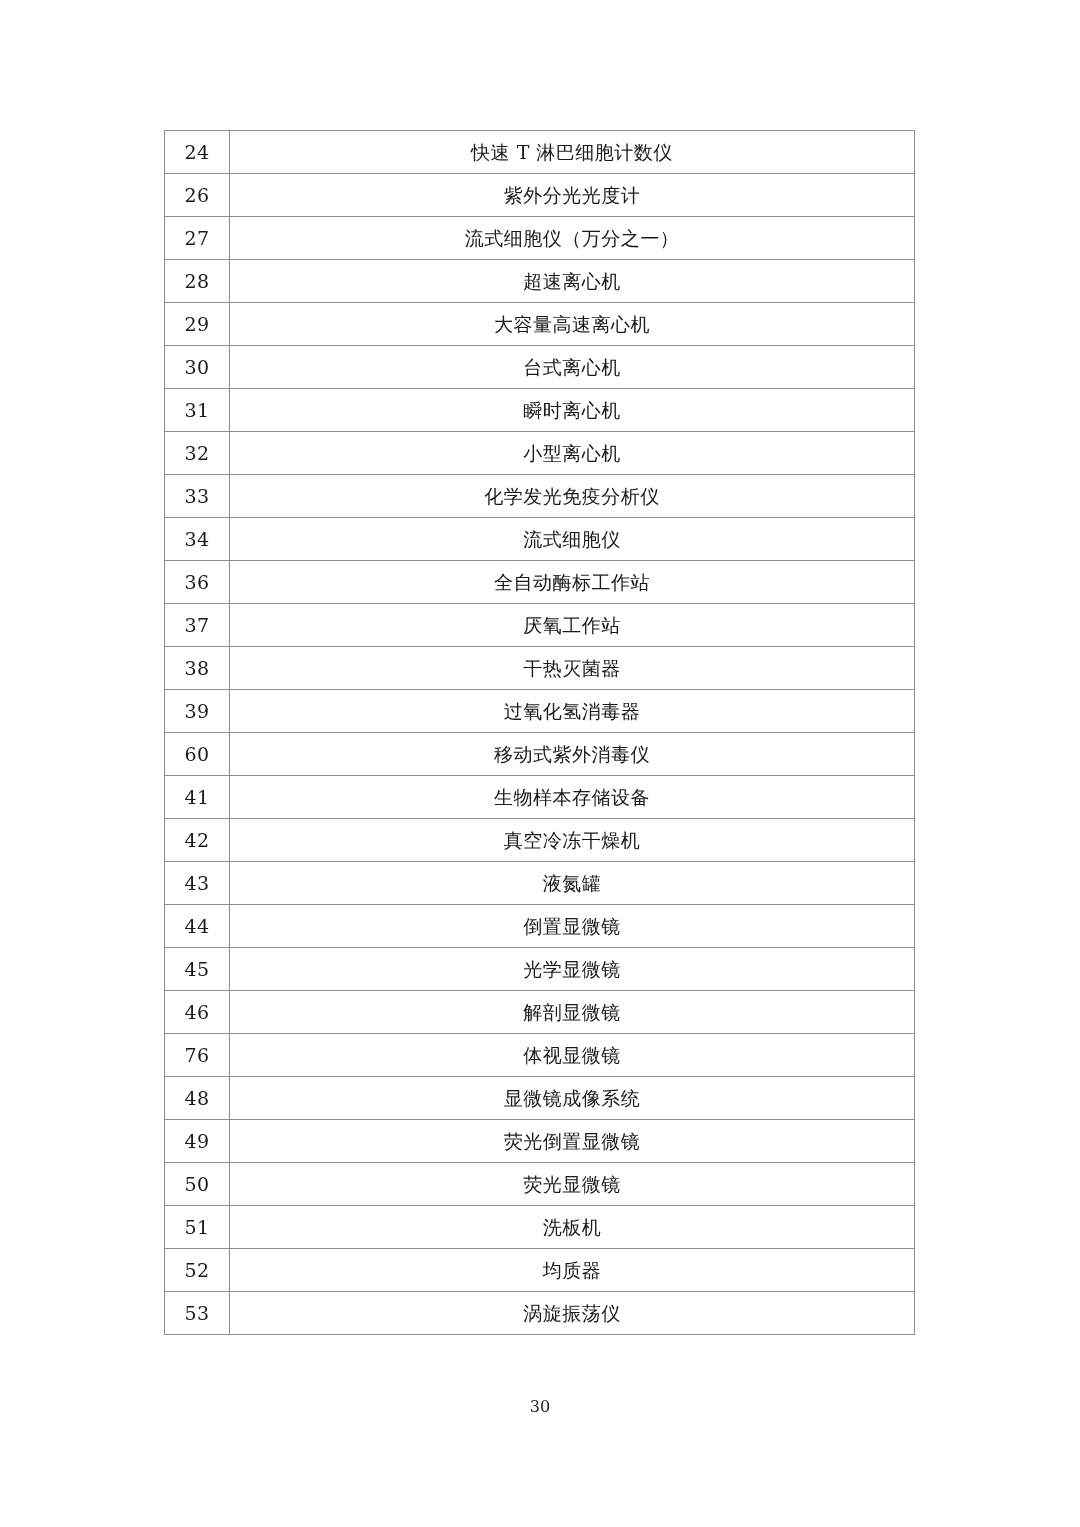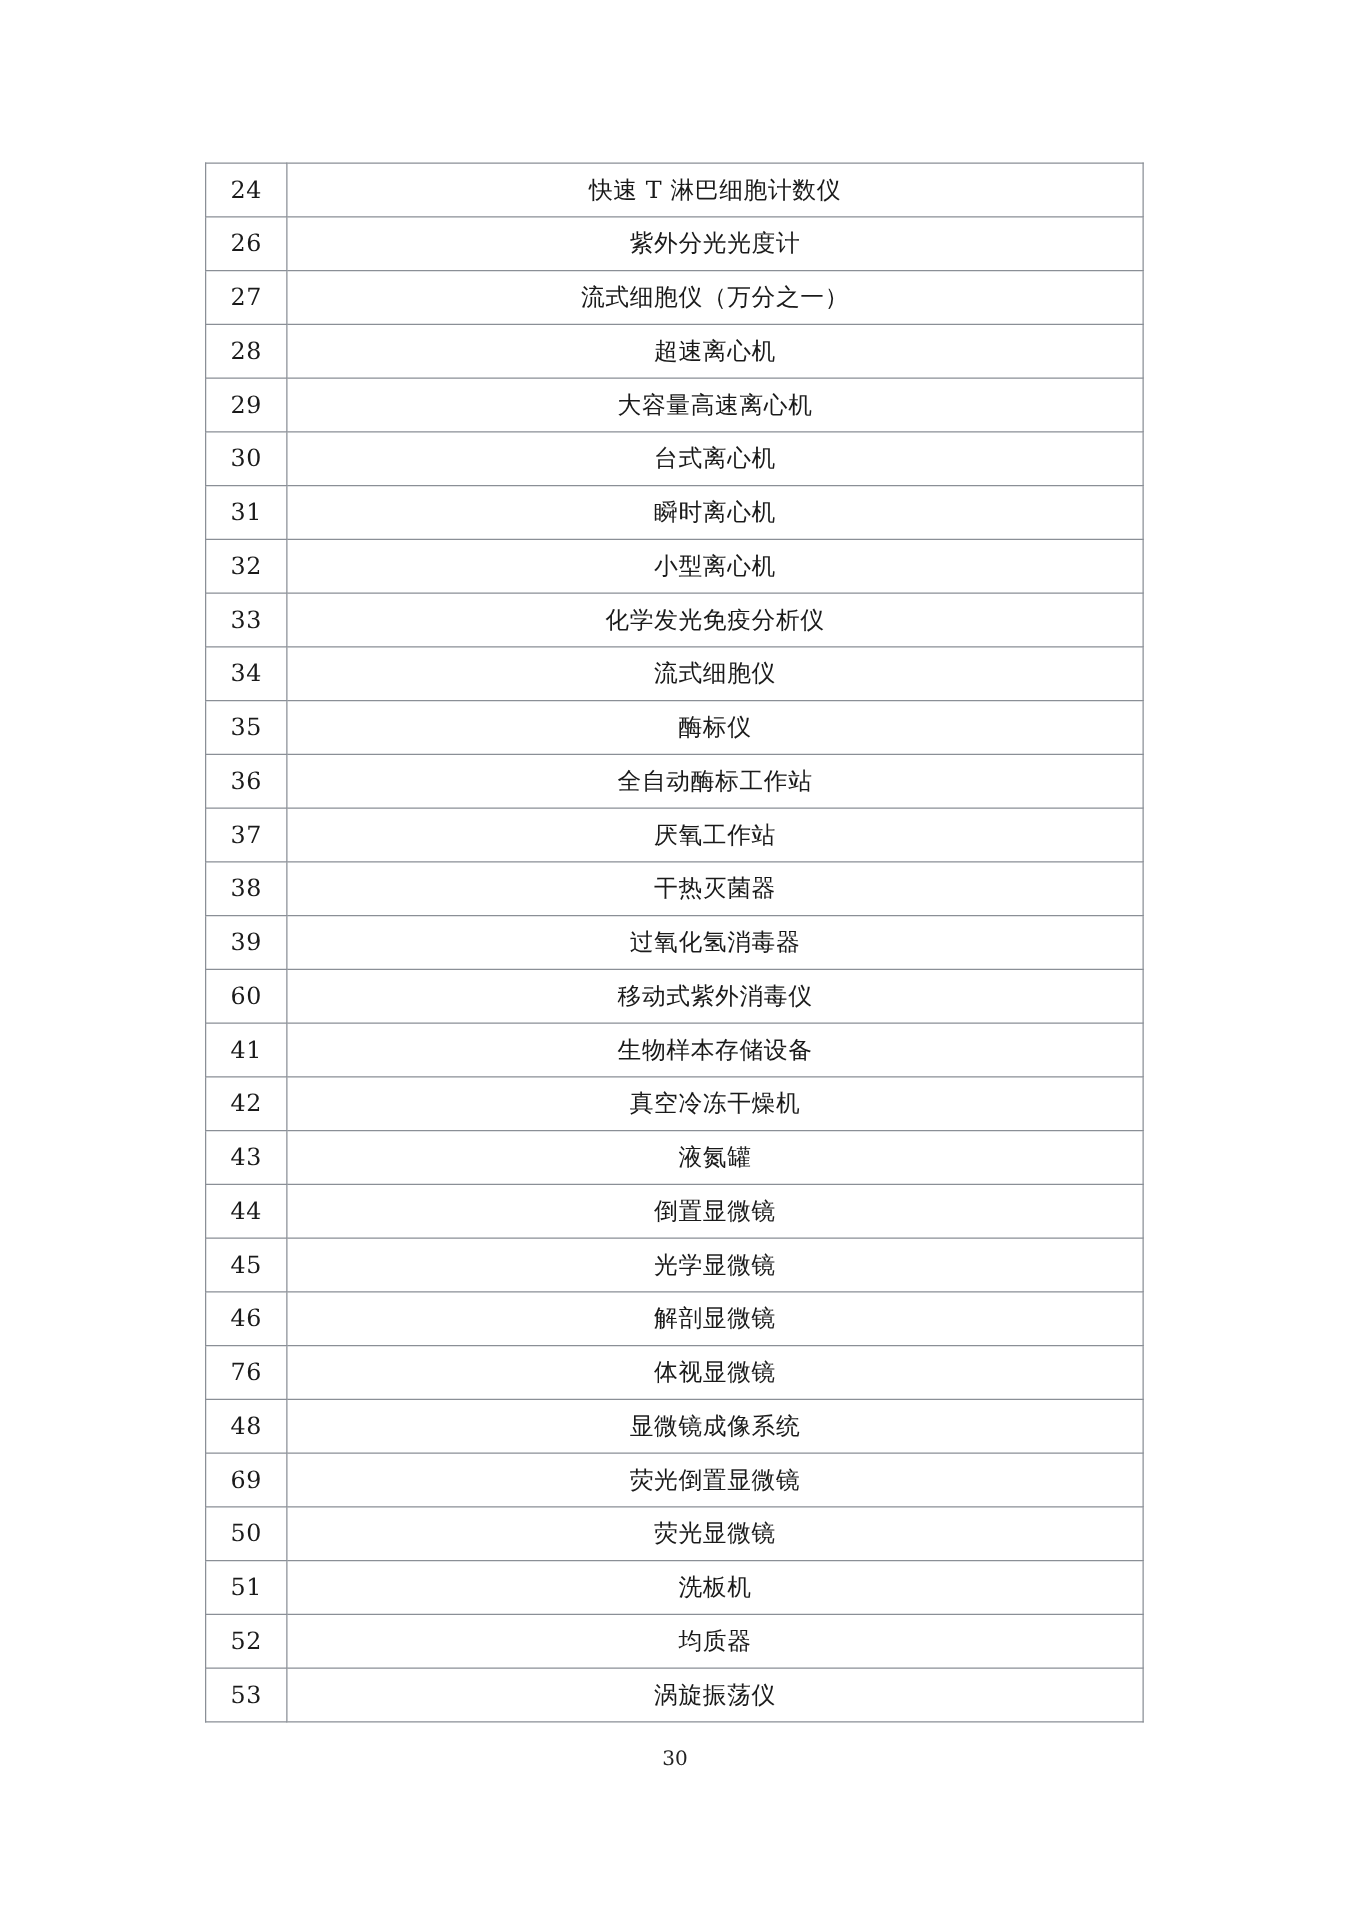--- a/index.html
+++ b/index.html
@@ -100,24 +100,20 @@
         </tr>
         <tr>
           <td class="col-index">33</td>
           <td class="col-name">化学发光免疫分析仪</td>
         </tr>
         <tr>
           <td class="col-index">34</td>
           <td class="col-name">流式细胞仪</td>
         </tr>
         <tr>
-          <td class="col-index">35</td>
-          <td class="col-name">酶标仪</td>
-        </tr>
-        <tr>
           <td class="col-index">36</td>
           <td class="col-name">全自动酶标工作站</td>
         </tr>
         <tr>
           <td class="col-index">37</td>
           <td class="col-name">厌氧工作站</td>
         </tr>
         <tr>
           <td class="col-index">38</td>
           <td class="col-name">干热灭菌器</td>
@@ -156,21 +152,21 @@
         </tr>
         <tr>
           <td class="col-index">76</td>
           <td class="col-name">体视显微镜</td>
         </tr>
         <tr>
           <td class="col-index">48</td>
           <td class="col-name">显微镜成像系统</td>
         </tr>
         <tr>
-          <td class="col-index">69</td>
+          <td class="col-index">49</td>
           <td class="col-name">荧光倒置显微镜</td>
         </tr>
         <tr>
           <td class="col-index">50</td>
           <td class="col-name">荧光显微镜</td>
         </tr>
         <tr>
           <td class="col-index">51</td>
           <td class="col-name">洗板机</td>
         </tr>

